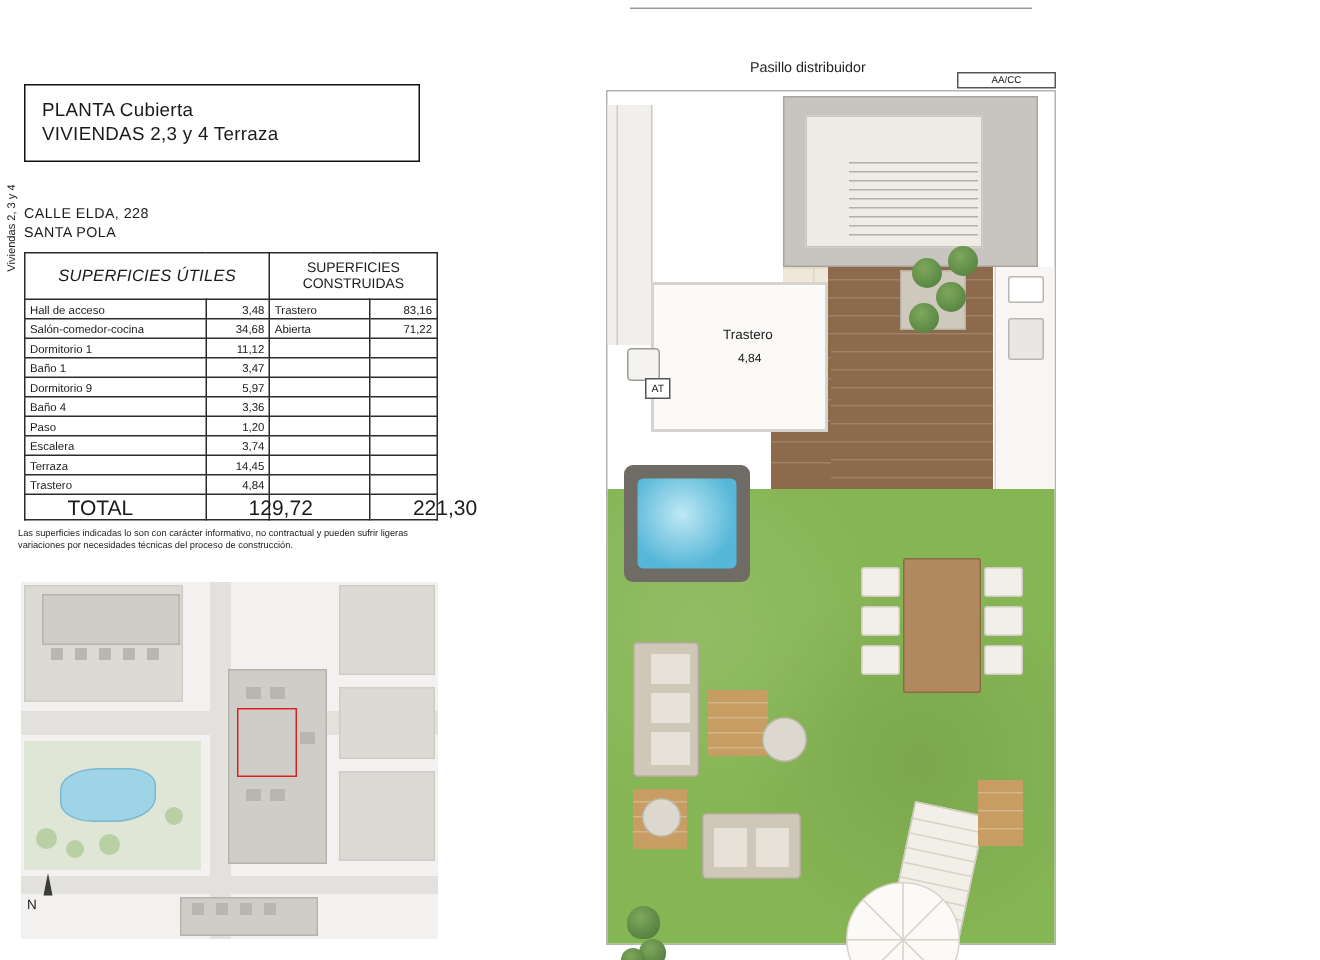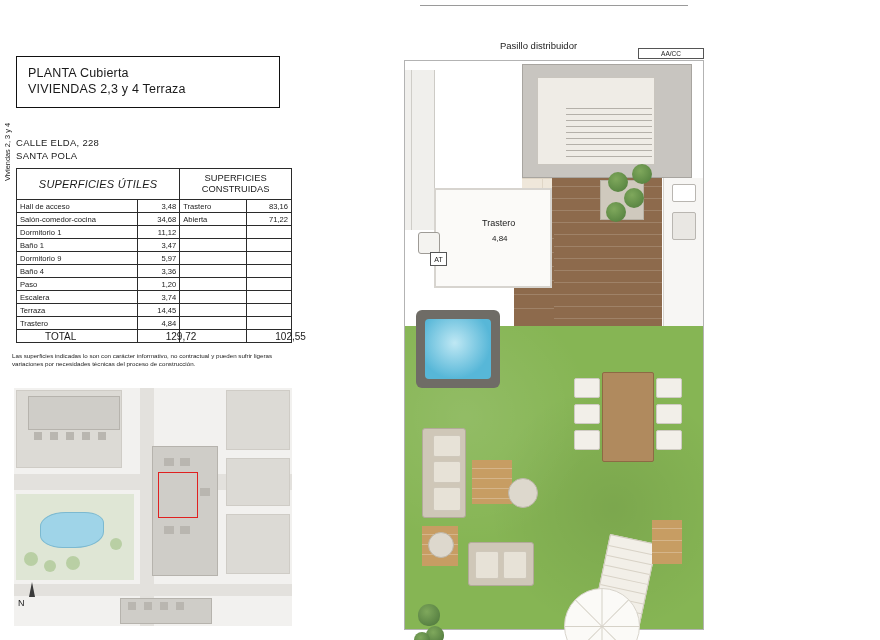--- a/index.html
+++ b/index.html
@@ -82,21 +82,21 @@
   table.surf th.hdr-right {
     font-size: 9.3px;
     line-height: 11px;
     height: 30px;
     text-align: center;
   }
   td.name { text-align: left; }
   td.val  { text-align: right; padding-right: 4px; }
   td.name2 { text-align: left; }
   td.val2 { text-align: right; padding-right: 4px; }
-  tr.total td { font-size: 10px; padding-left: 28px; }
+  tr.total td { font-size: 14px; padding-left: 28px; }
   .vert-label {
     position: absolute;
     left: -13px;
     top: 44px;
     width: 120px;
     font-size: 7.4px;
     transform: rotate(-90deg);
     transform-origin: left top;
     text-align: center;
     white-space: nowrap;
@@ -623,21 +623,21 @@
           <tr>
             <td class="name">Trastero</td>
             <td class="val">4,84</td>
             <td></td>
             <td></td>
           </tr>
           <tr class="total">
             <td class="name">TOTAL</td>
             <td class="val">129,72</td>
             <td></td>
-            <td class="val2">102,55</td>
+            <td class="val2">221,30</td>
           </tr>
         </tbody>
       </table>
     </div>
   </div>
 
   <div id="note">Las superficies indicadas lo son con carácter informativo, no contractual y pueden sufrir ligeras variaciones por necesidades técnicas del proceso de construcción.</div>
 
   <div id="site-plan">
     <div class="road" style="left:0;top:86px;width:278px;height:16px;"></div>

